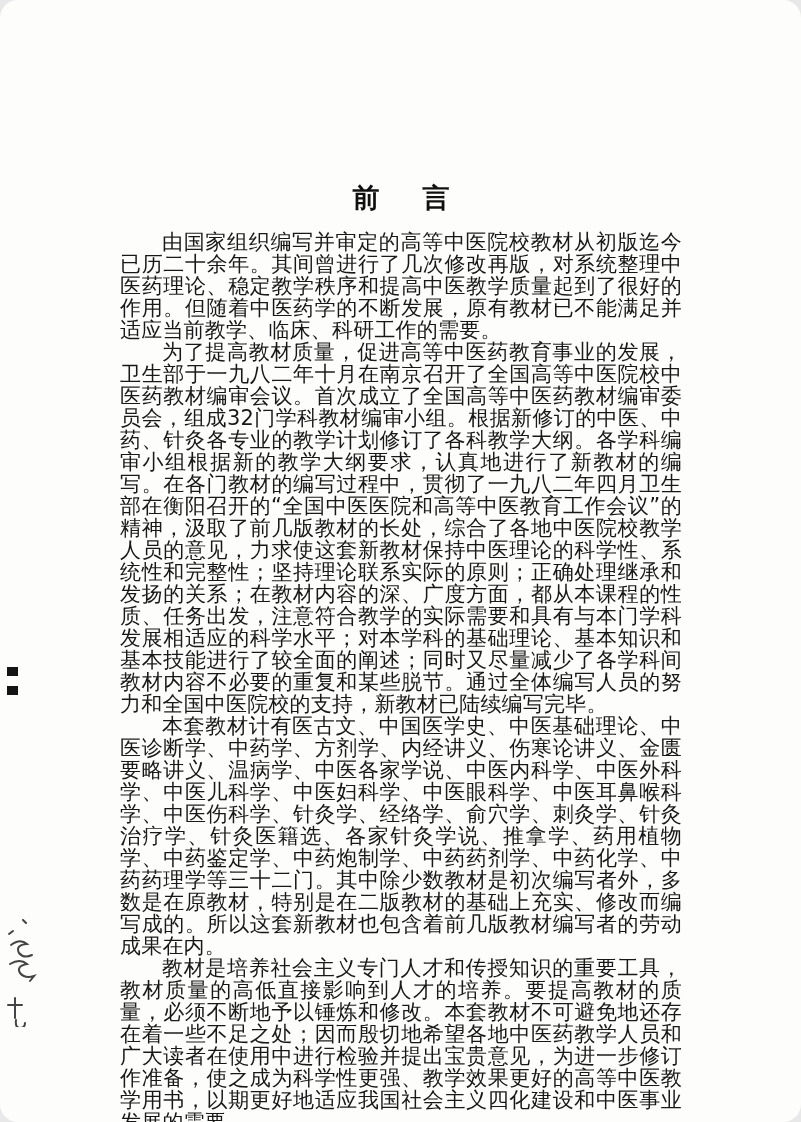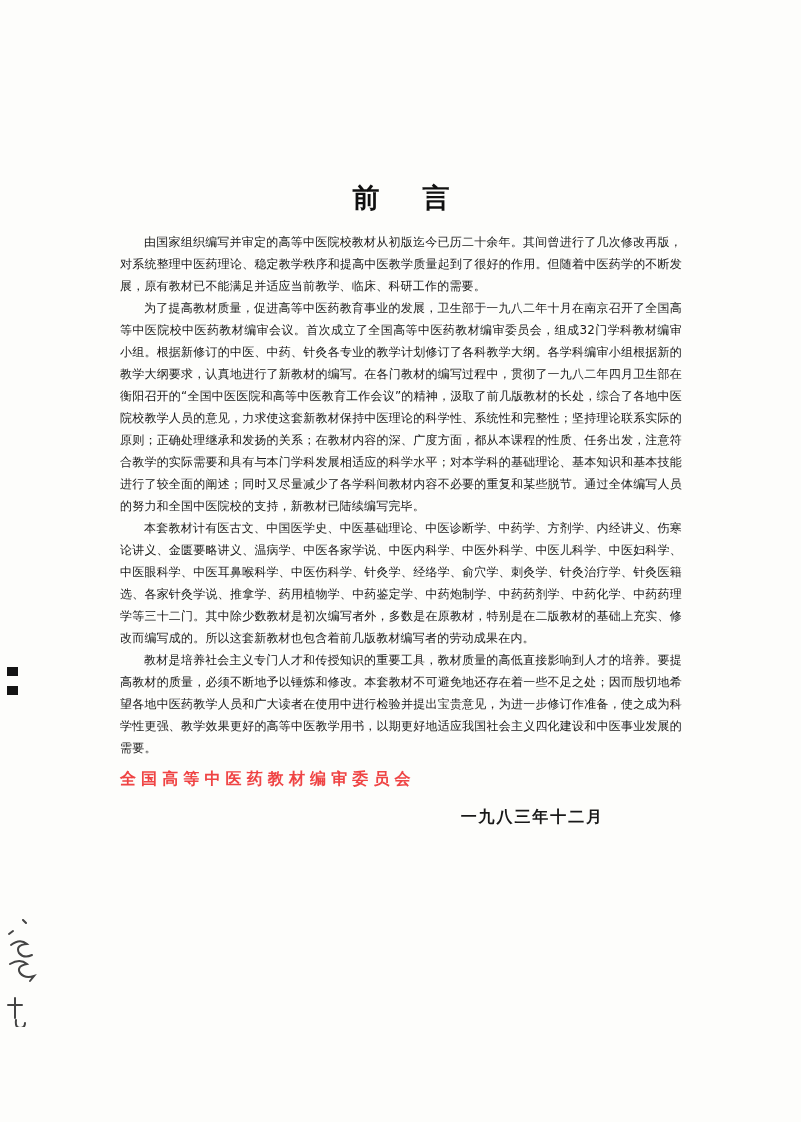--- a/index.html
+++ b/index.html
@@ -9,40 +9,41 @@
     font-family: "DejaVu Sans", sans-serif;
   }
   .page {
     position: relative;
     width: 801px;
     height: 1122px;
     margin: 0 auto;
     background: #fdfdfb;
     overflow: hidden;
     color: #151515;
+    border-radius: 18px;
   }
   .content {
     position: absolute;
     left: 120px;
     top: 183px;
     width: 562px;
   }
   .doc-title {
     font-size: 27px;
     line-height: 30px;
     font-weight: 700;
     text-align: center;
     letter-spacing: 1.6em;
     text-indent: 1.6em;
     margin: 0 0 18px 0;
     color: #101010;
   }
   .para {
     margin: 0;
-    font-size: 12px;
+    font-size: 21px;
     line-height: 22px;
     font-weight: 500;
     text-align: justify;
     text-indent: 2em;
     letter-spacing: 0.2px;
     color: #181818;
   }
   .signature {
     margin: 9px 0 0 0;
     font-size: 16px;

